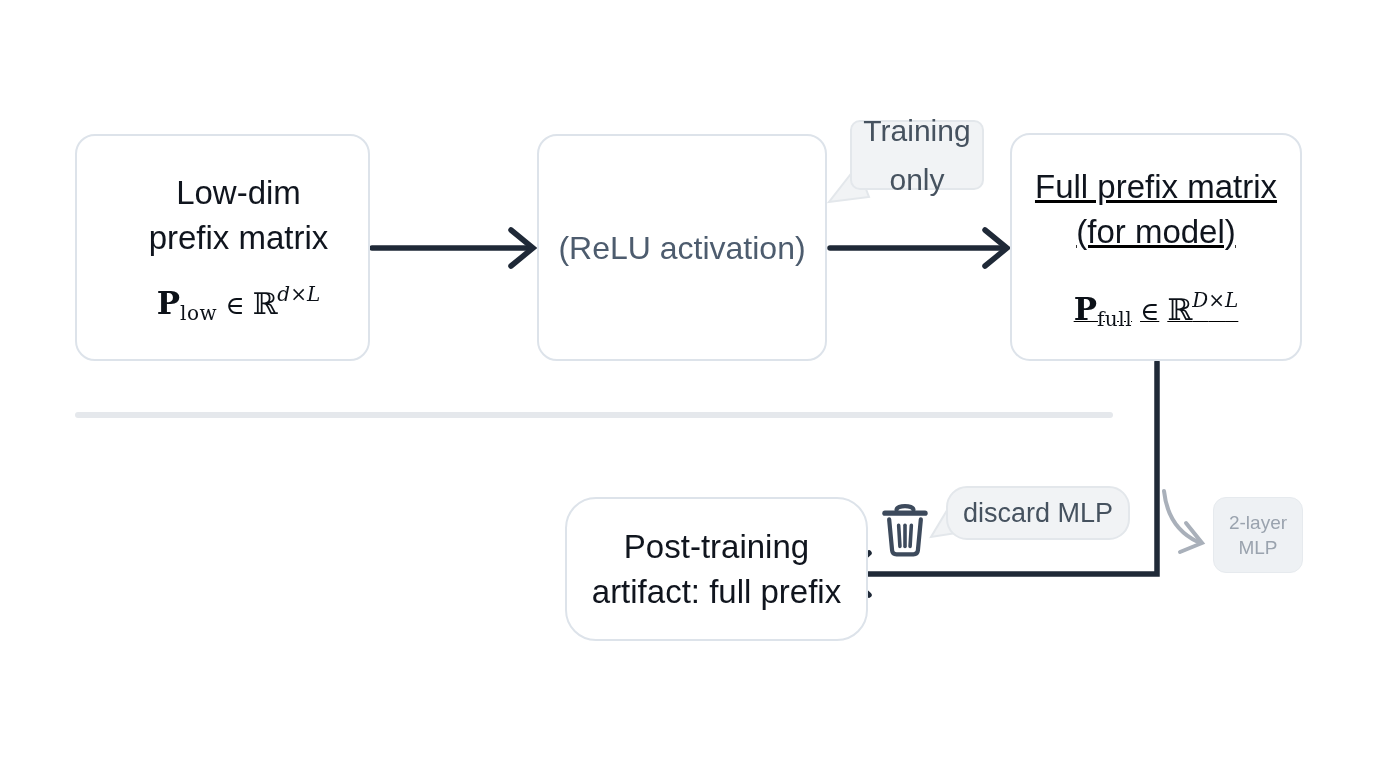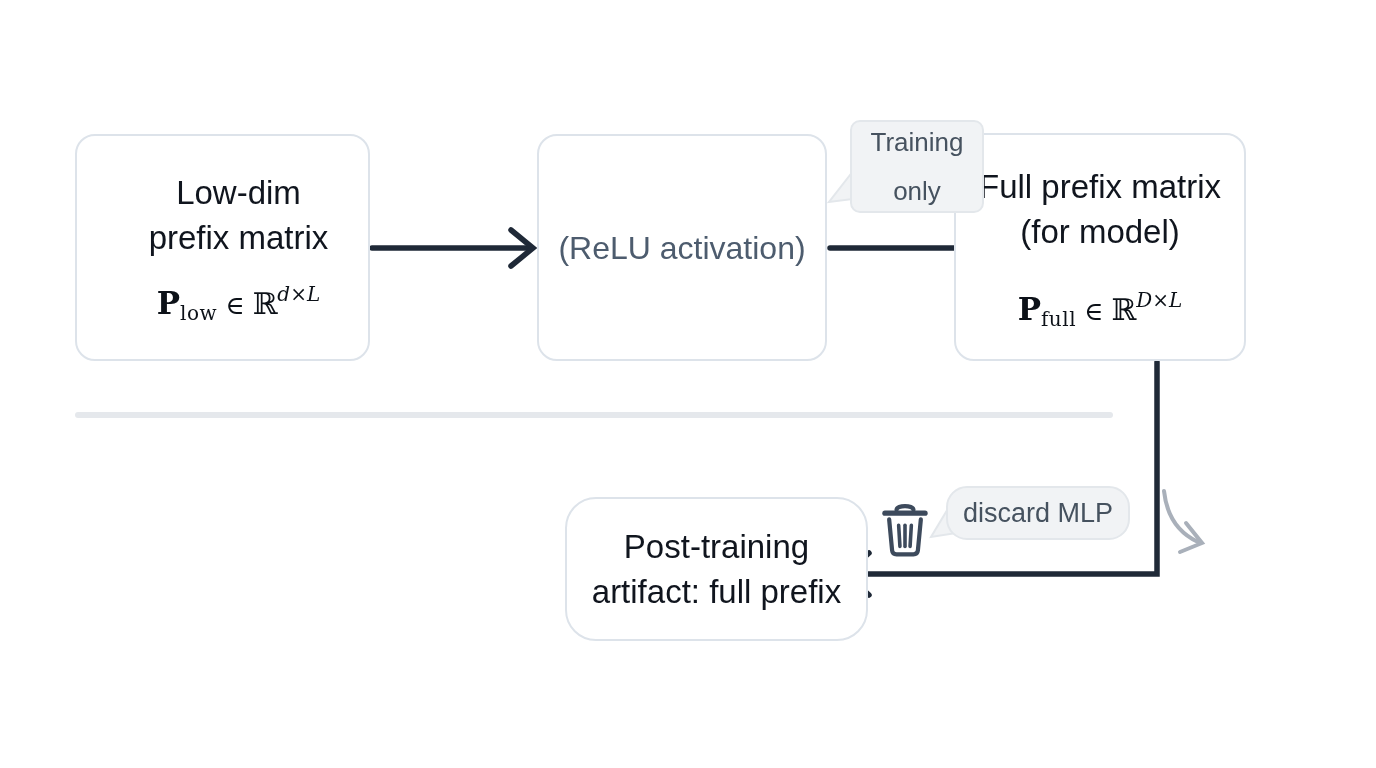--- a/index.html
+++ b/index.html
@@ -8,37 +8,37 @@
   svg.overlay{position:absolute;left:0;top:0;z-index:1;}
 
   .node{position:absolute;z-index:2;background:#ffffff;border:2.5px solid #dde3ea;
         border-radius:20px;display:flex;flex-direction:column;align-items:center;
         justify-content:center;text-align:center;box-sizing:border-box;}
   .node-label{font-size:33px;font-weight:500;color:#10151e;line-height:45px;white-space:nowrap;}
   .node-sub{font-size:32px;font-weight:400;color:#4d5c6e;line-height:40px;white-space:nowrap;}
 
   #box-low{left:75px;top:134px;width:295px;height:227px;padding-left:32px;}
   #box-mlp{left:537px;top:134px;width:290px;height:227px;}
-  #box-full{left:954px;top:133px;width:292px;height:228px;}
+  #box-full{left:1010px;top:133px;width:292px;height:228px;text-decoration:underline;}
   #box-artifact{left:565px;top:497px;width:303px;height:144px;border-radius:31px;}
 
   .math{margin-top:22px;color:#0c1118;white-space:nowrap;
         font-family:"DejaVu Serif","DejaVu Sans",serif;}
   .m-p{font-weight:700;font-size:31px;}
   .m-sub{font-size:20px;vertical-align:-6px;letter-spacing:.5px;text-align:center;}
   .m-in{font-size:26px;padding:0 8px;font-family:"DejaVu Serif","DejaVu Sans",serif;}
   .m-set{font-size:30px;font-family:"DejaVu Serif","DejaVu Sans",serif;}
   .m-sup{font-size:20px;vertical-align:13px;}
   .it{font-style:italic;}
 
   .callout{position:absolute;z-index:2;background:#f1f3f5;border:2px solid #e3e7eb;
            border-radius:10px;display:flex;flex-direction:column;align-items:center;
            justify-content:center;text-align:center;box-sizing:border-box;
            color:#46525f;}
-  #callout-training{left:850px;top:120px;width:134px;height:93px;font-size:26px;line-height:33px;gap:16px;}
+  #callout-training{left:850px;top:120px;width:134px;height:70px;font-size:30px;line-height:33px;gap:16px;}
   #callout-discard{left:946px;top:486px;width:184px;height:54px;font-size:27px;
                    flex-direction:row;white-space:nowrap;border-radius:21px;}
 
   #divider{position:absolute;z-index:1;left:75px;top:412px;width:1038px;height:6px;
            background:#e5e8ec;border-radius:3px;}
 
   #trash{position:absolute;z-index:2;left:879px;top:501px;width:52px;height:57px;}
 
   #box-faded{position:absolute;z-index:2;left:1213px;top:497px;width:90px;height:76px;
              background:#eef1f4;border:1.5px solid #e6eaee;border-radius:13px;
@@ -116,14 +116,18 @@
       <line x1="18" y1="23" x2="19.2" y2="43" stroke="#3d4a5c" stroke-width="3.4" stroke-linecap="round"></line>
       <line x1="24" y1="23" x2="24" y2="43" stroke="#3d4a5c" stroke-width="3.4" stroke-linecap="round"></line>
       <line x1="30" y1="23" x2="28.8" y2="43" stroke="#3d4a5c" stroke-width="3.4" stroke-linecap="round"></line>
     </svg>
   </div>
 
   <div class="callout" id="callout-discard">
     <span>discard MLP</span>
   </div>
 
+  <div id="box-faded">
+    <div>2-layer</div>
+    <div>MLP</div>
+  </div>
 
 </div>
 
 </body></html>

